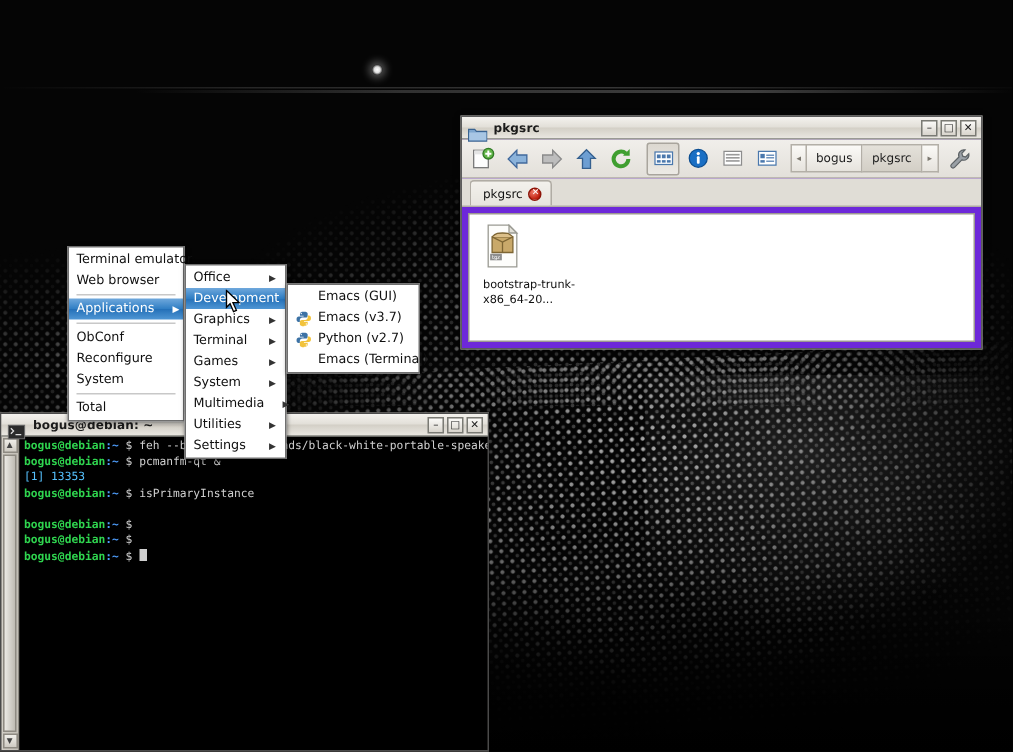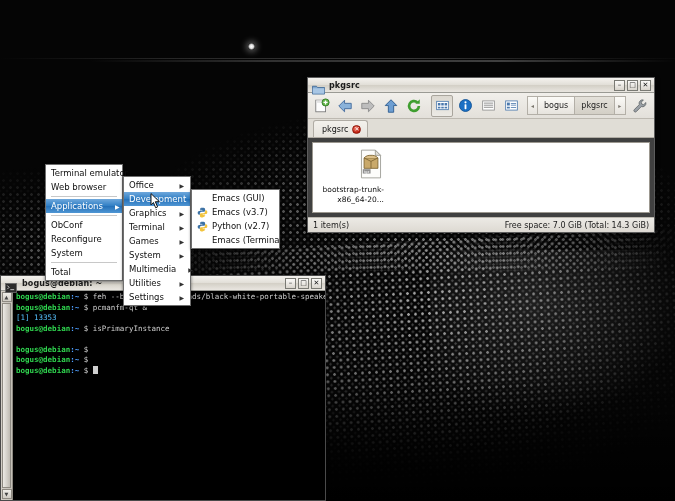--- a/index.html
+++ b/index.html
@@ -81,21 +81,21 @@
   }
   .tb-buttons { margin-left:auto; display:flex; gap:2px; padding-right:1px; }
   .tb-btn {
     width:11px; height:11px; border:1px solid #7a7a74; background:linear-gradient(180deg,#fbfaf8,#d9d5cd);
     display:flex; align-items:center; justify-content:center;
     font-size:7px; line-height:1; color:#222; font-family:"DejaVu Sans", sans-serif;
   }
 
   
   #fm { left:307px; top:77px; width:348px; height:156px; box-shadow:0 1px 4px rgba(0,0,0,0.6); }
-  #fm .fm-body { background:#404040; height:calc(100% - 15px); display:flex; flex-direction:column; }
+  #fm .fm-body { background:#6d28d9; height:calc(100% - 15px); display:flex; flex-direction:column; }
   .fm-toolbar {
     height:26px; display:flex; align-items:center; gap:1px; padding:0 3px;
     background: linear-gradient(180deg,#f1efeb 0%,#e3e0da 100%);
     border-bottom:1px solid #bdb9b1;
   }
   .tb-item {
     width:22px; height:22px; display:flex; align-items:center; justify-content:center;
     border:1px solid transparent; border-radius:2px;
   }
   .tb-item.pressed { border:1px solid #a9a59d; background:linear-gradient(180deg,#dcd8d0,#eceae5); }
@@ -126,21 +126,21 @@
   .tab-close { width:9px; height:9px; border-radius:50%;
     background:radial-gradient(circle at 35% 30%, #f07a6a, #c02010 70%);
     border:1px solid #8e1408; display:flex; align-items:center; justify-content:center;
     color:#fff; font-size:6px; line-height:1; font-family:"DejaVu Sans", sans-serif; }
 
   .fm-view {
     flex:1; margin:4px; background:#fff; border:1px solid #9c9890;
     position:relative; overflow:hidden;
   }
   .fm-item {
-    position:absolute; left:9px; top:6px; width:62px; text-align:right;
+    position:absolute; left:9px; top:6px; width:62px; text-align:left;
   }
   .fm-item .label {
     font-size:7.5px; color:#101010; line-height:9.5px; margin-top:2px; word-break:break-all;
     font-family:"DejaVu Sans", sans-serif;
   }
   .fm-status {
     height:15px; display:flex; align-items:center; padding:0 5px;
     background:linear-gradient(180deg,#eceae5,#ddd9d2);
     border-top:1px solid #bdb9b1; font-size:8px; color:#1a1a1a;
     font-family:"DejaVu Sans", sans-serif;
@@ -334,24 +334,20 @@
             <path d="M15 14v8" stroke="#7d6533" stroke-width="1"></path>
             <path d="M7 10c3-3 5-3 8-3s5 0 8 3" fill="#dcc08a" stroke="#7d6533" stroke-width="1"></path>
             <rect x="5.5" y="23" width="9" height="5" fill="#8e8e8e"></rect>
             <text x="10" y="27.2" font-size="4" fill="#fff" text-anchor="middle" font-family="DejaVu Sans">tgz</text>
           </svg>
         </span>
         <div class="label">bootstrap-trunk-x86_64-20...</div>
       </div>
     </div>
 
-    <div class="fm-status">
-      <span>1 item(s)</span>
-      <span class="right">Free space: 7.0 GiB (Total: 14.3 GiB)</span>
-    </div>
   </div>
 </div>
 
 <div class="window" id="term">
   <div class="titlebar">
     <span class="tb-icon">
       <svg viewBox="0 0 14 12" width="12" height="10">
         <rect x="0.5" y="0.5" width="13" height="11" fill="#2b2b2b" stroke="#6a6a6a"></rect>
         <path d="M2.5 3l2.2 2.2L2.5 7.4" fill="none" stroke="#dfdfdf" stroke-width="1"></path>
         <path d="M6.2 8h4.6" stroke="#dfdfdf" stroke-width="1"></path>

